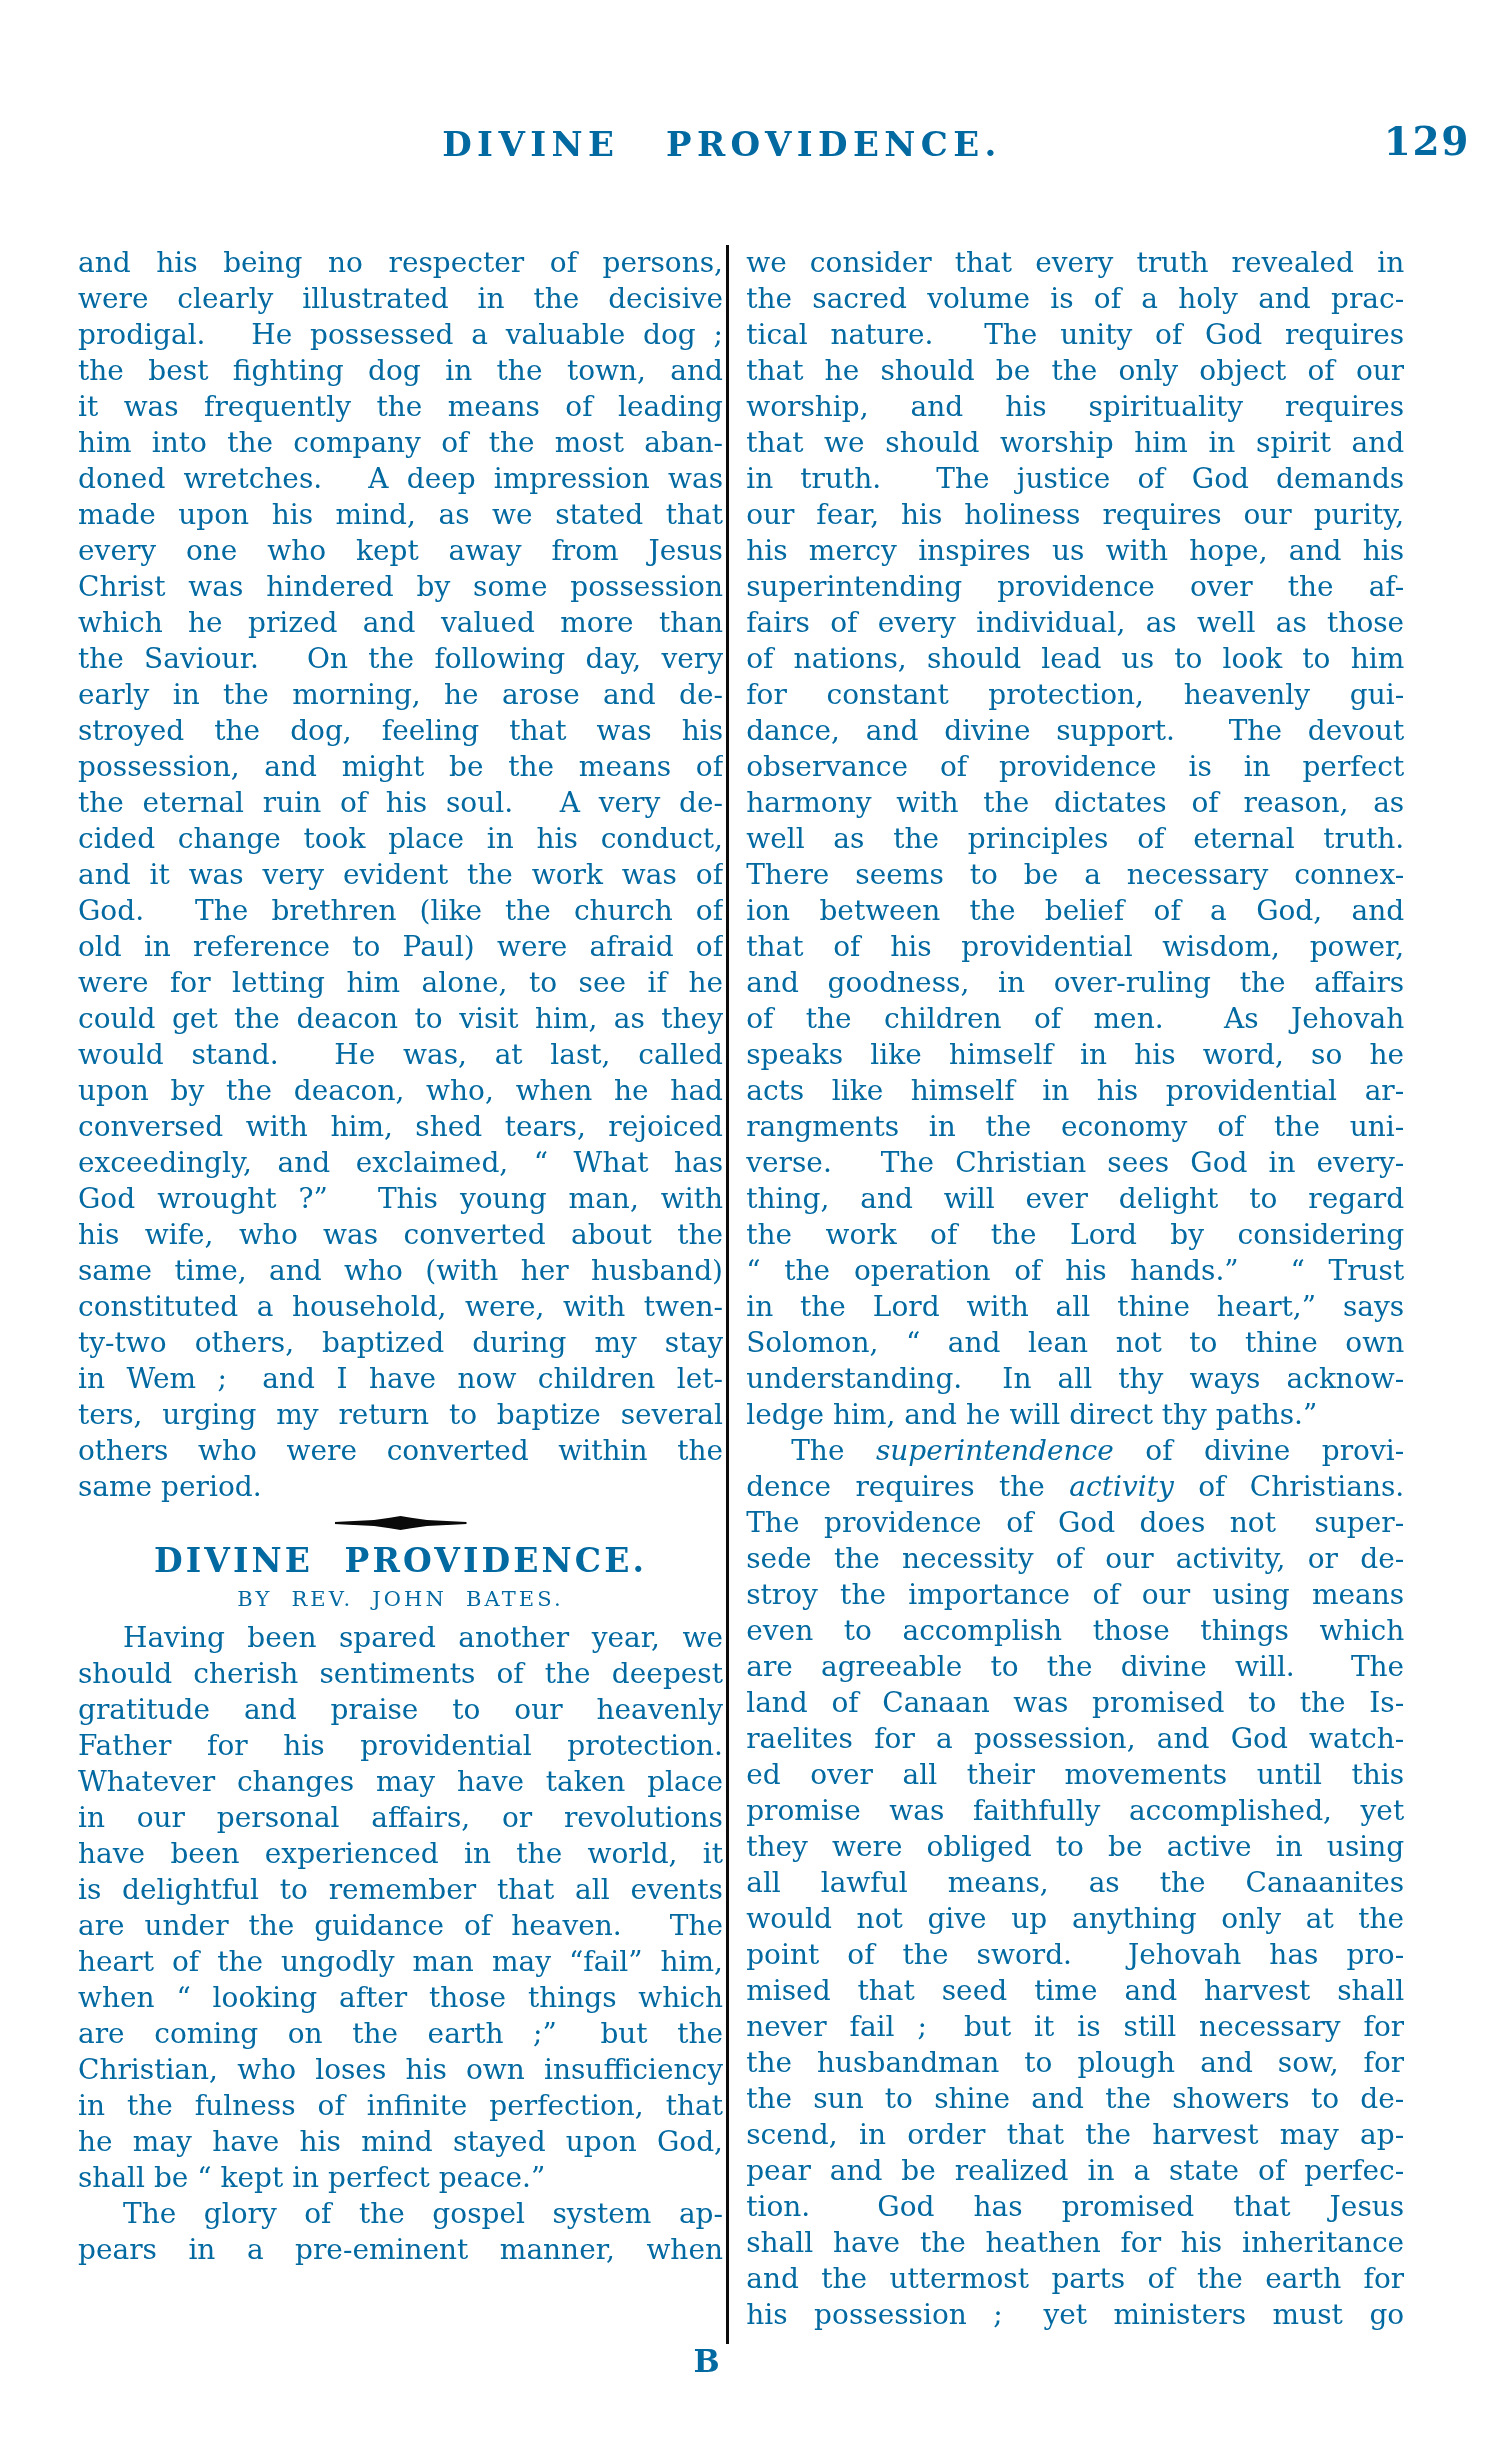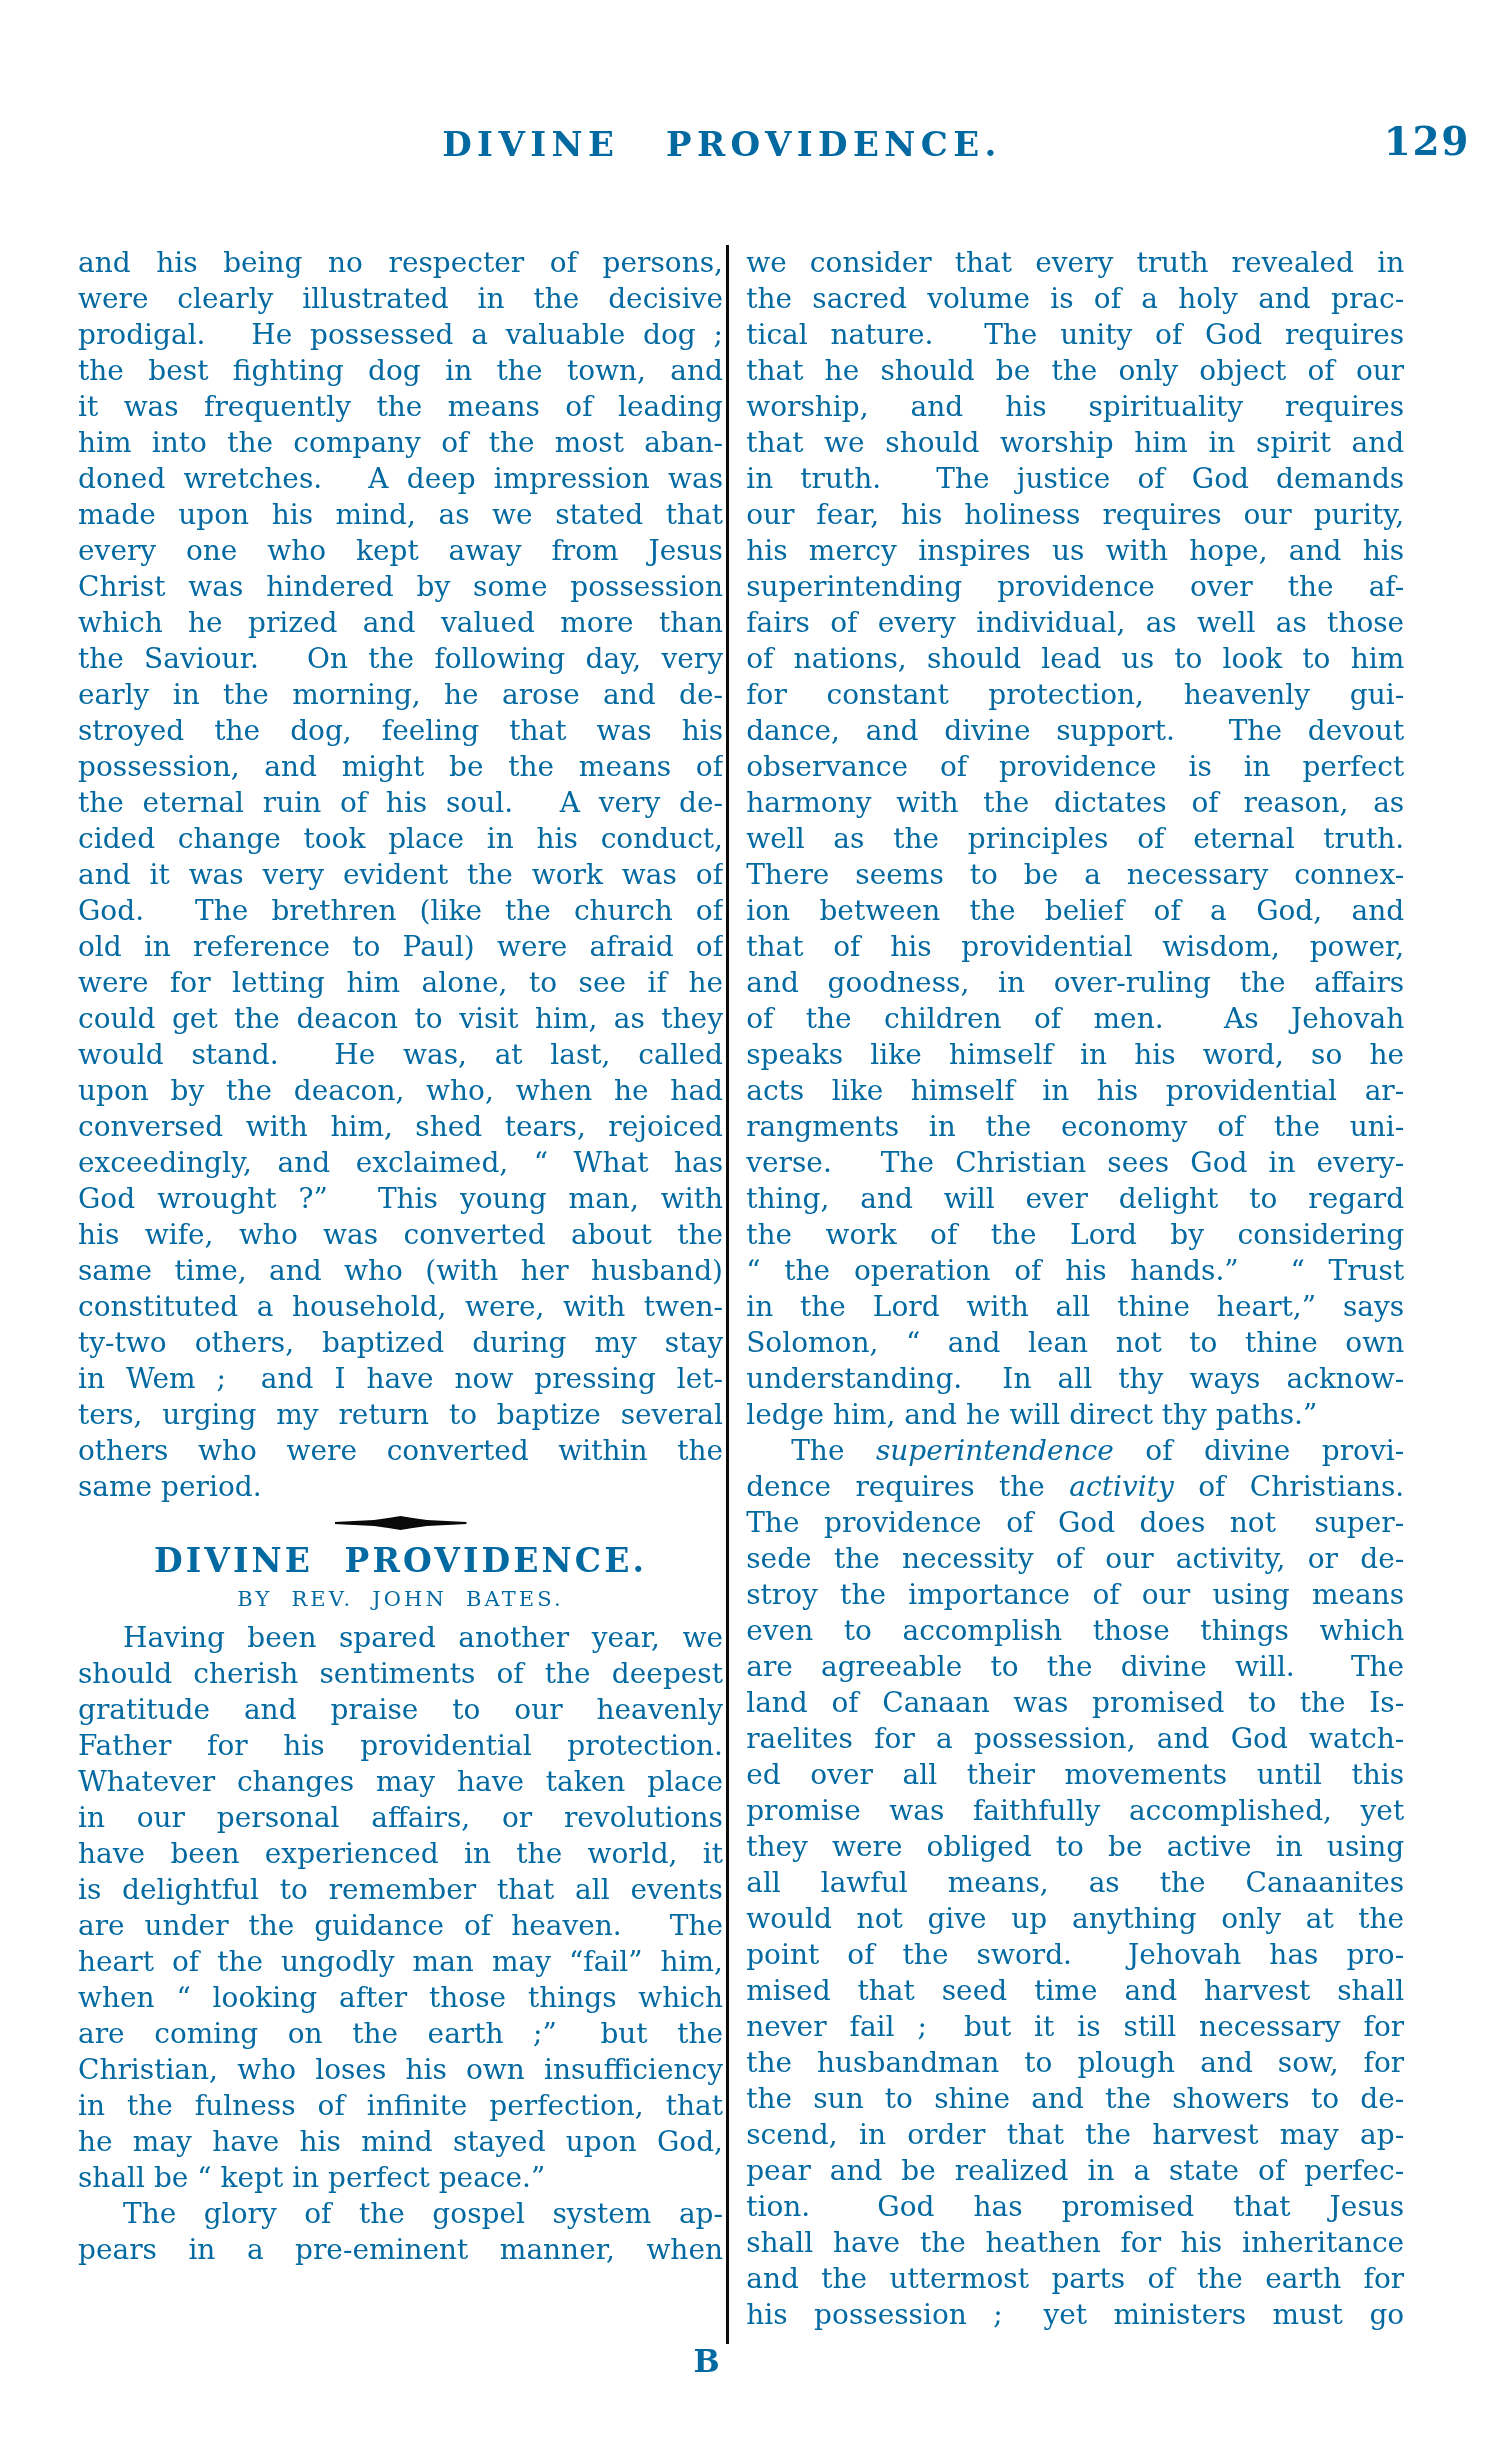--- a/index.html
+++ b/index.html
@@ -153,21 +153,21 @@
         <div class="line">could get the deacon to visit him, as they</div>
         <div class="line">would stand.  He was, at last, called</div>
         <div class="line">upon by the deacon, who, when he had</div>
         <div class="line">conversed with him, shed tears, rejoiced</div>
         <div class="line">exceedingly, and exclaimed, “ What has</div>
         <div class="line">God wrought ?”  This young man, with</div>
         <div class="line">his wife, who was converted about the</div>
         <div class="line">same time, and who (with her husband)</div>
         <div class="line">constituted a household, were, with twen-</div>
         <div class="line">ty-two others, baptized during my stay</div>
-        <div class="line">in Wem ;  and I have now pressing let-</div>
+        <div class="line">in Wem ;  and I have now children let-</div>
         <div class="line">ters, urging my return to baptize several</div>
         <div class="line">others who were converted within the</div>
         <div class="line no-just">same period.</div>
         <div class="divider-block">
           <div class="divider-shape"></div>
         </div>
         <div class="article-heading">DIVINE PROVIDENCE.</div>
         <div class="byline">BY REV. JOHN BATES.</div>
         <div class="line indent">Having been spared another year, we</div>
         <div class="line">should cherish sentiments of the deepest</div>

